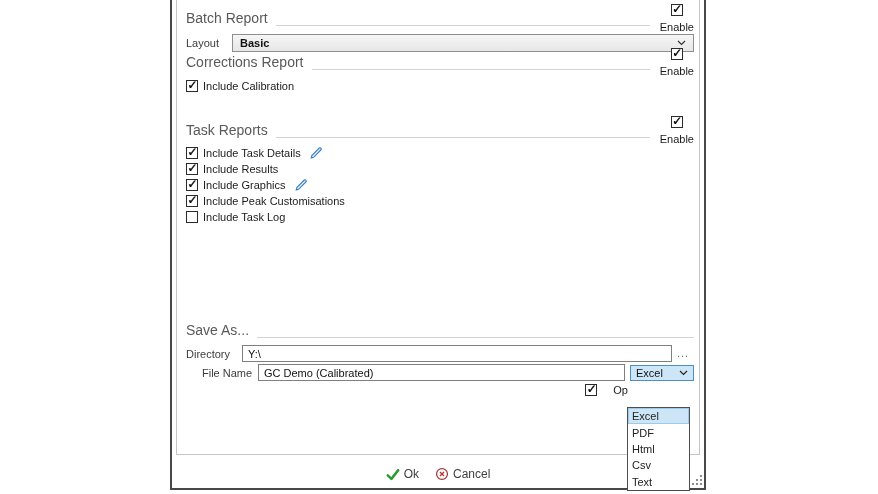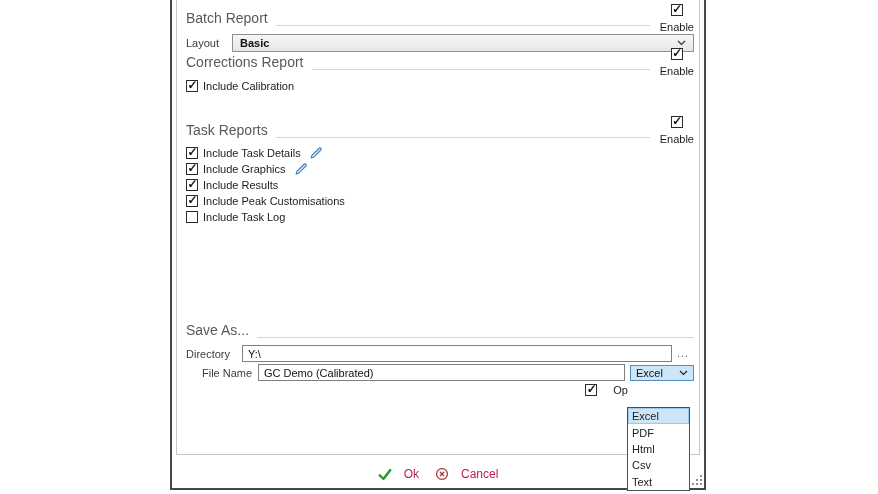--- a/index.html
+++ b/index.html
@@ -57,21 +57,21 @@
 
   
   .dropdown { position:absolute; left:627px; top:407px; width:63px; height:84px; background:#fff;
               border:1px solid #4d4d4d; z-index:6; display:flex; flex-direction:column; }
   .dd-item { flex:1; display:flex; align-items:center; padding-left:4px; font-size:11px; color:#222; }
   .dd-item.selected { background:#cde6f7; box-shadow:inset 0 0 0 1px #9fc9ea; }
 
   
   .footer { position:absolute; left:0; right:0; bottom:7px; display:flex; justify-content:center;
             align-items:center; gap:16px; }
-  .btn { display:flex; align-items:center; gap:12px; font-size:12px; color:#be185d; }
+  .btn { display:flex; align-items:center; gap:4px; font-size:12px; color:#404040; }
 
   
   .grip { position:absolute; right:2px; bottom:3px; width:10px; height:10px; }
   .grip::before { content:""; position:absolute; width:2px; height:2px; background:#8d8d8d; right:0; top:0;
                   box-shadow:0 4px #8d8d8d, 0 8px #8d8d8d, -4px 4px #8d8d8d, -4px 8px #8d8d8d, -8px 8px #8d8d8d; }
 </style>
 </head>
 <body>
 
 <div class="stage">
@@ -123,30 +123,30 @@
         <span class="checkbox checked"></span>
         <span>Include Task Details</span>
         <span class="edit-icon">
           <svg width="14" height="14" viewBox="0 0 16 16">
               <path d="M2.6 13.6 L3.2 10.9 L11.8 2.3 Q12.5 1.6 13.5 2.6 Q14.5 3.6 13.8 4.3 L5.2 12.9 L2.6 13.6 Z" fill="#e8f2fb" stroke="#3f7fc1" stroke-width="1.3"></path>
             </svg>
         </span>
       </div>
       <div class="check-row">
         <span class="checkbox checked"></span>
+        <span>Include Results</span>
+      </div>
+      <div class="check-row">
+        <span class="checkbox checked"></span>
         <span>Include Graphics</span>
         <span class="edit-icon">
           <svg width="14" height="14" viewBox="0 0 16 16">
               <path d="M2.6 13.6 L3.2 10.9 L11.8 2.3 Q12.5 1.6 13.5 2.6 Q14.5 3.6 13.8 4.3 L5.2 12.9 L2.6 13.6 Z" fill="#e8f2fb" stroke="#3f7fc1" stroke-width="1.3"></path>
             </svg>
         </span>
-      </div>
-      <div class="check-row">
-        <span class="checkbox checked"></span>
-        <span>Include Results</span>
       </div>
       <div class="check-row">
         <span class="checkbox checked"></span>
         <span>Include Peak Customisations</span>
       </div>
       <div class="check-row">
         <span class="checkbox"></span>
         <span>Include Task Log</span>
       </div>
 

